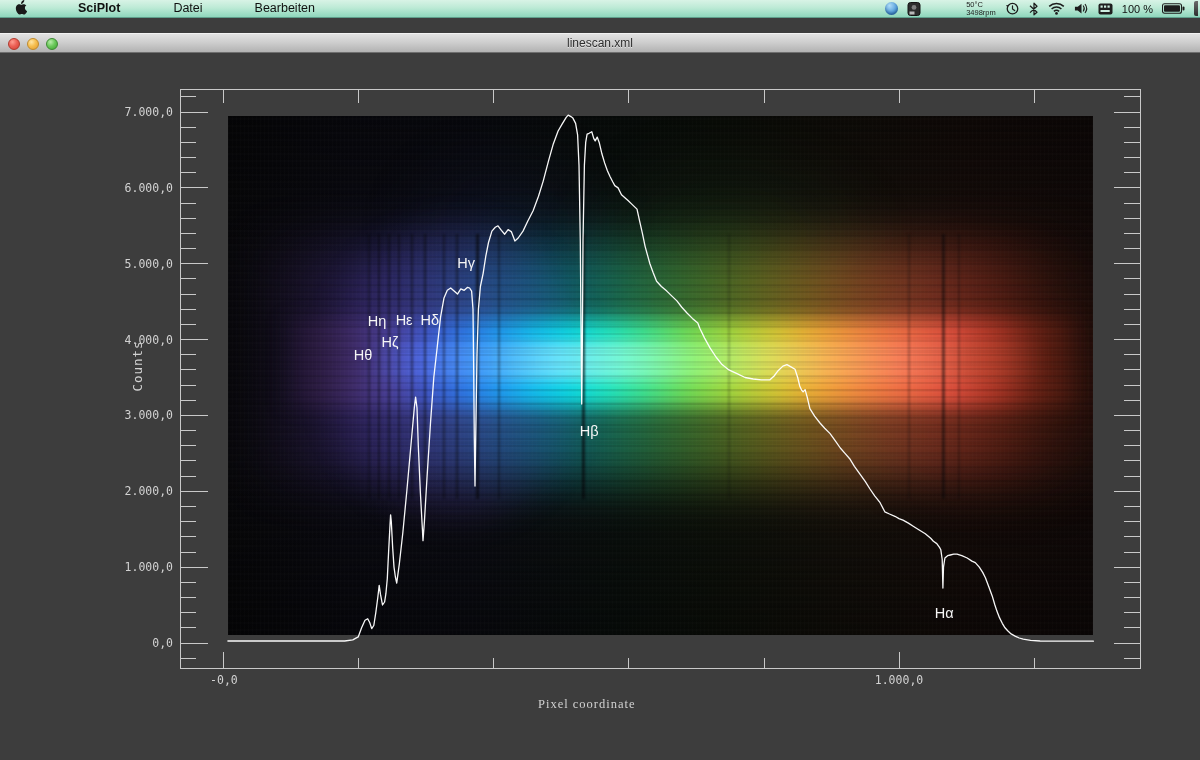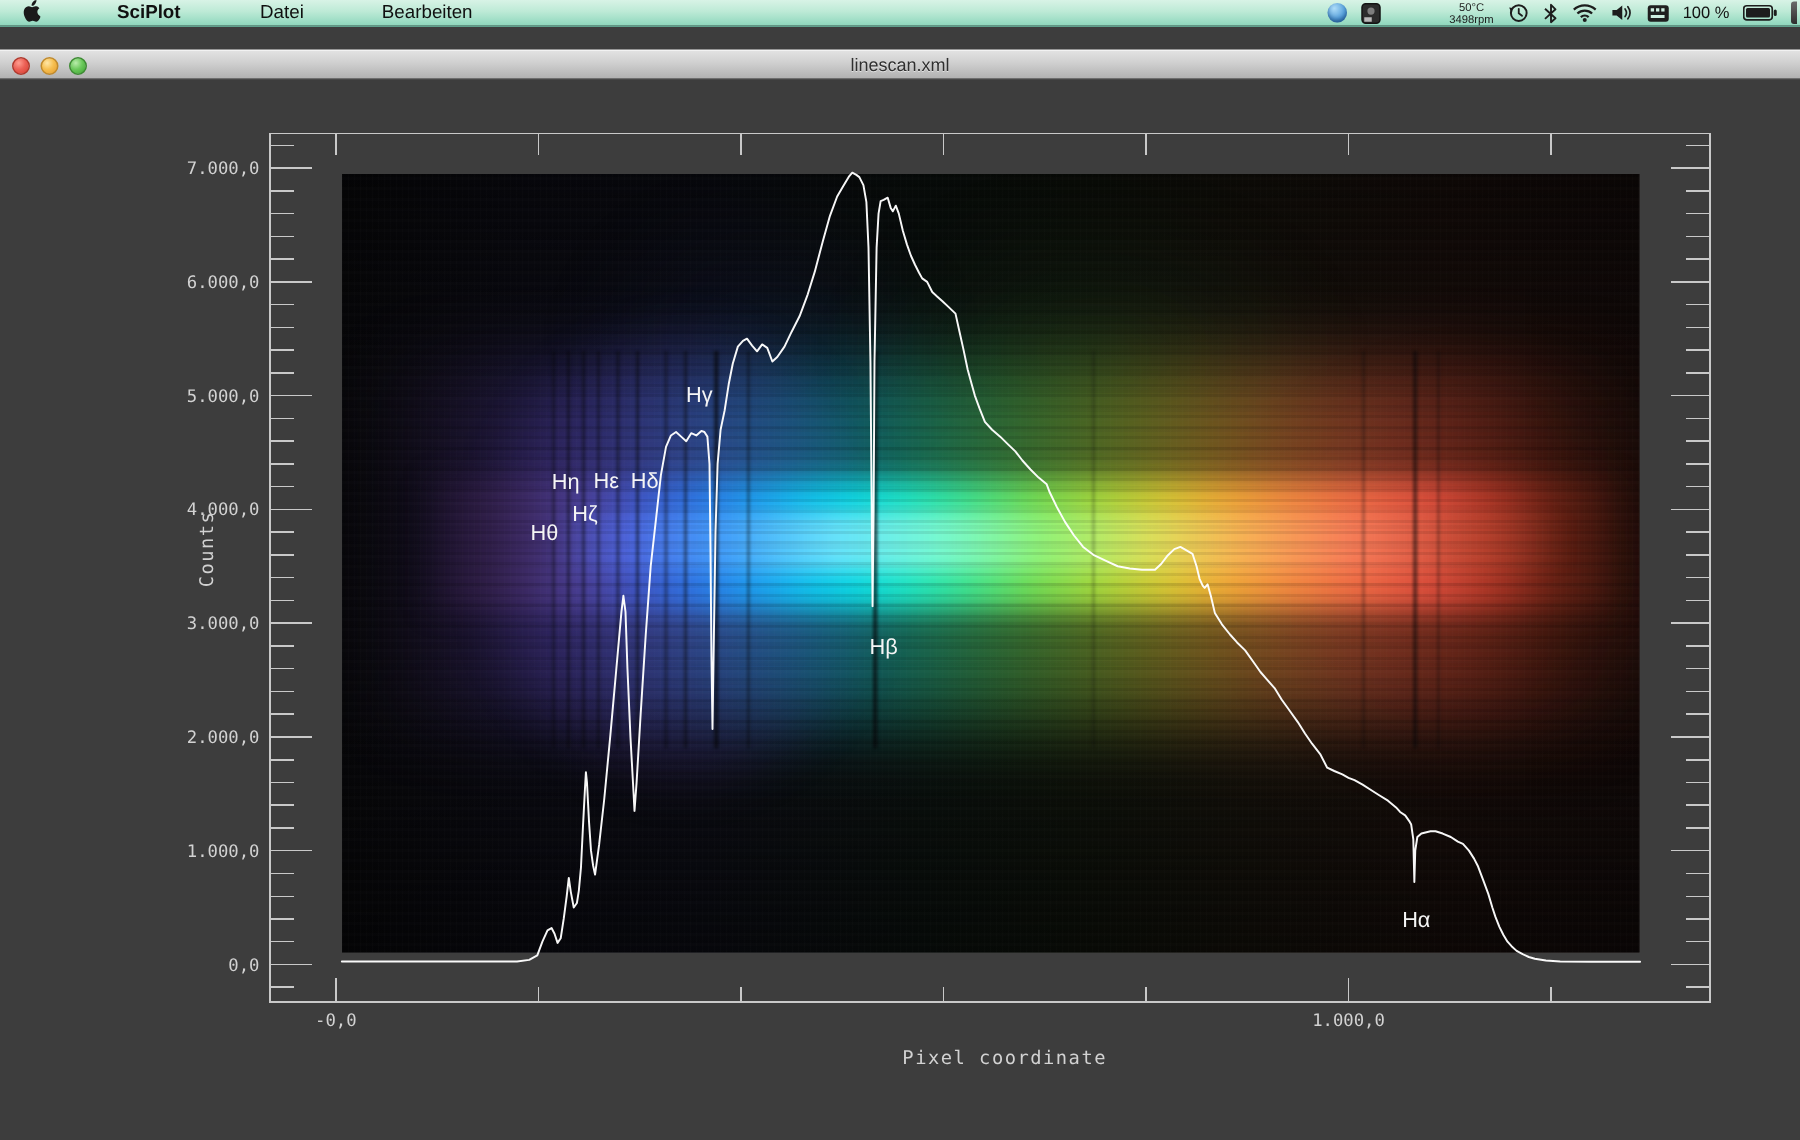--- a/index.html
+++ b/index.html
@@ -11,21 +11,21 @@
     background:linear-gradient(180deg,#d8f3e6 0%,#bdead6 45%,#9fdec6 80%,#8fd6bc 100%);
     border-bottom:1px solid #5f9f8c;display:flex;align-items:center;font-size:12.5px;color:#101010;z-index:50;gap:32px;}
   .menubar .mitem{padding:16px 10px;line-height:17px;display:inline-block;}
   .menubar .appname{font-weight:bold;padding:0 11px;}
   .apple-wrap{padding:0 8px 0 14px;display:flex;align-items:center;}
   .mstatus{margin-left:auto;display:flex;align-items:center;gap:9px;padding-right:2px;}
   .mstatus .sicon{display:flex;align-items:center;}
   .orb{width:13px;height:13px;border-radius:50%;
        background:radial-gradient(circle at 35% 28%,#aedcf8 0%,#5aa3dd 55%,#2a6cab 100%);
        box-shadow:inset 0 -2px 3px rgba(0,40,90,.45);}
-  .tempblock{font-size:7.5px;line-height:8px;color:#1c1c1c;text-align:center;letter-spacing:0;margin-left:36px;}
+  .tempblock{font-size:7.5px;line-height:8px;color:#1c1c1c;text-align:left;letter-spacing:0;margin-left:36px;}
   .pct{font-size:11px;color:#111;}
   .edge-sliver{width:4px;height:15px;background:linear-gradient(180deg,#6a6a6a,#2e2e2e);border-radius:2px 0 0 2px;}
 
   
   .window{position:absolute;left:0;top:33px;width:1076px;height:743px;}
   .titlebar{position:absolute;left:0;top:0;width:1200px;height:20px;
     background:linear-gradient(180deg,#e2e2e2 0%,#cfcfcf 45%,#b2b2b2 100%);
     border-top:1px solid #f2f2f2;border-bottom:1px solid #6e6e6e;box-sizing:border-box;}
   .wtitle{position:absolute;left:0;right:0;top:2px;text-align:center;font-size:12px;color:#2f2f2f;
           text-shadow:0 1px 0 rgba(255,255,255,.55);}
@@ -76,21 +76,21 @@
   #plot-svg{position:absolute;left:0;top:0;width:1200px;height:723px;}
   #plot-svg .frame{fill:none;stroke:#c9c9c9;stroke-width:1;shape-rendering:crispEdges;}
   #plot-svg .tick{stroke:#c9c9c9;stroke-width:1;shape-rendering:crispEdges;}
   #plot-svg .ticklbl{fill:#d2d2d2;font-family:"DejaVu Sans Mono",monospace;font-size:11.5px;}
   #plot-svg .curve{fill:none;stroke-width:1.3;stroke-linejoin:round;stroke-linecap:round;opacity:.97;}
   #plot-svg .ann{fill:#f5f5f5;font-family:"Liberation Sans",sans-serif;font-size:14.5px;}
 
   .axis-title{position:absolute;color:#d2d2d2;font-family:"DejaVu Sans Mono",monospace;
               font-size:12.5px;letter-spacing:1px;}
   .ytitle{left:107px;top:306px;width:60px;height:14px;text-align:center;transform:rotate(-90deg);}
-  .xtitle{left:538px;top:644px;width:200px;text-align:right;}
+  .xtitle{left:538px;top:644px;width:200px;text-align:left;font-family:Liberation Serif, serif;}
 </style>
 </head>
 <body>
 
 <div class="screen">
 
   <div class="menubar">
     <span class="apple-wrap">
       <span>
         <svg width="13" height="15" viewBox="0 0 13 15">

